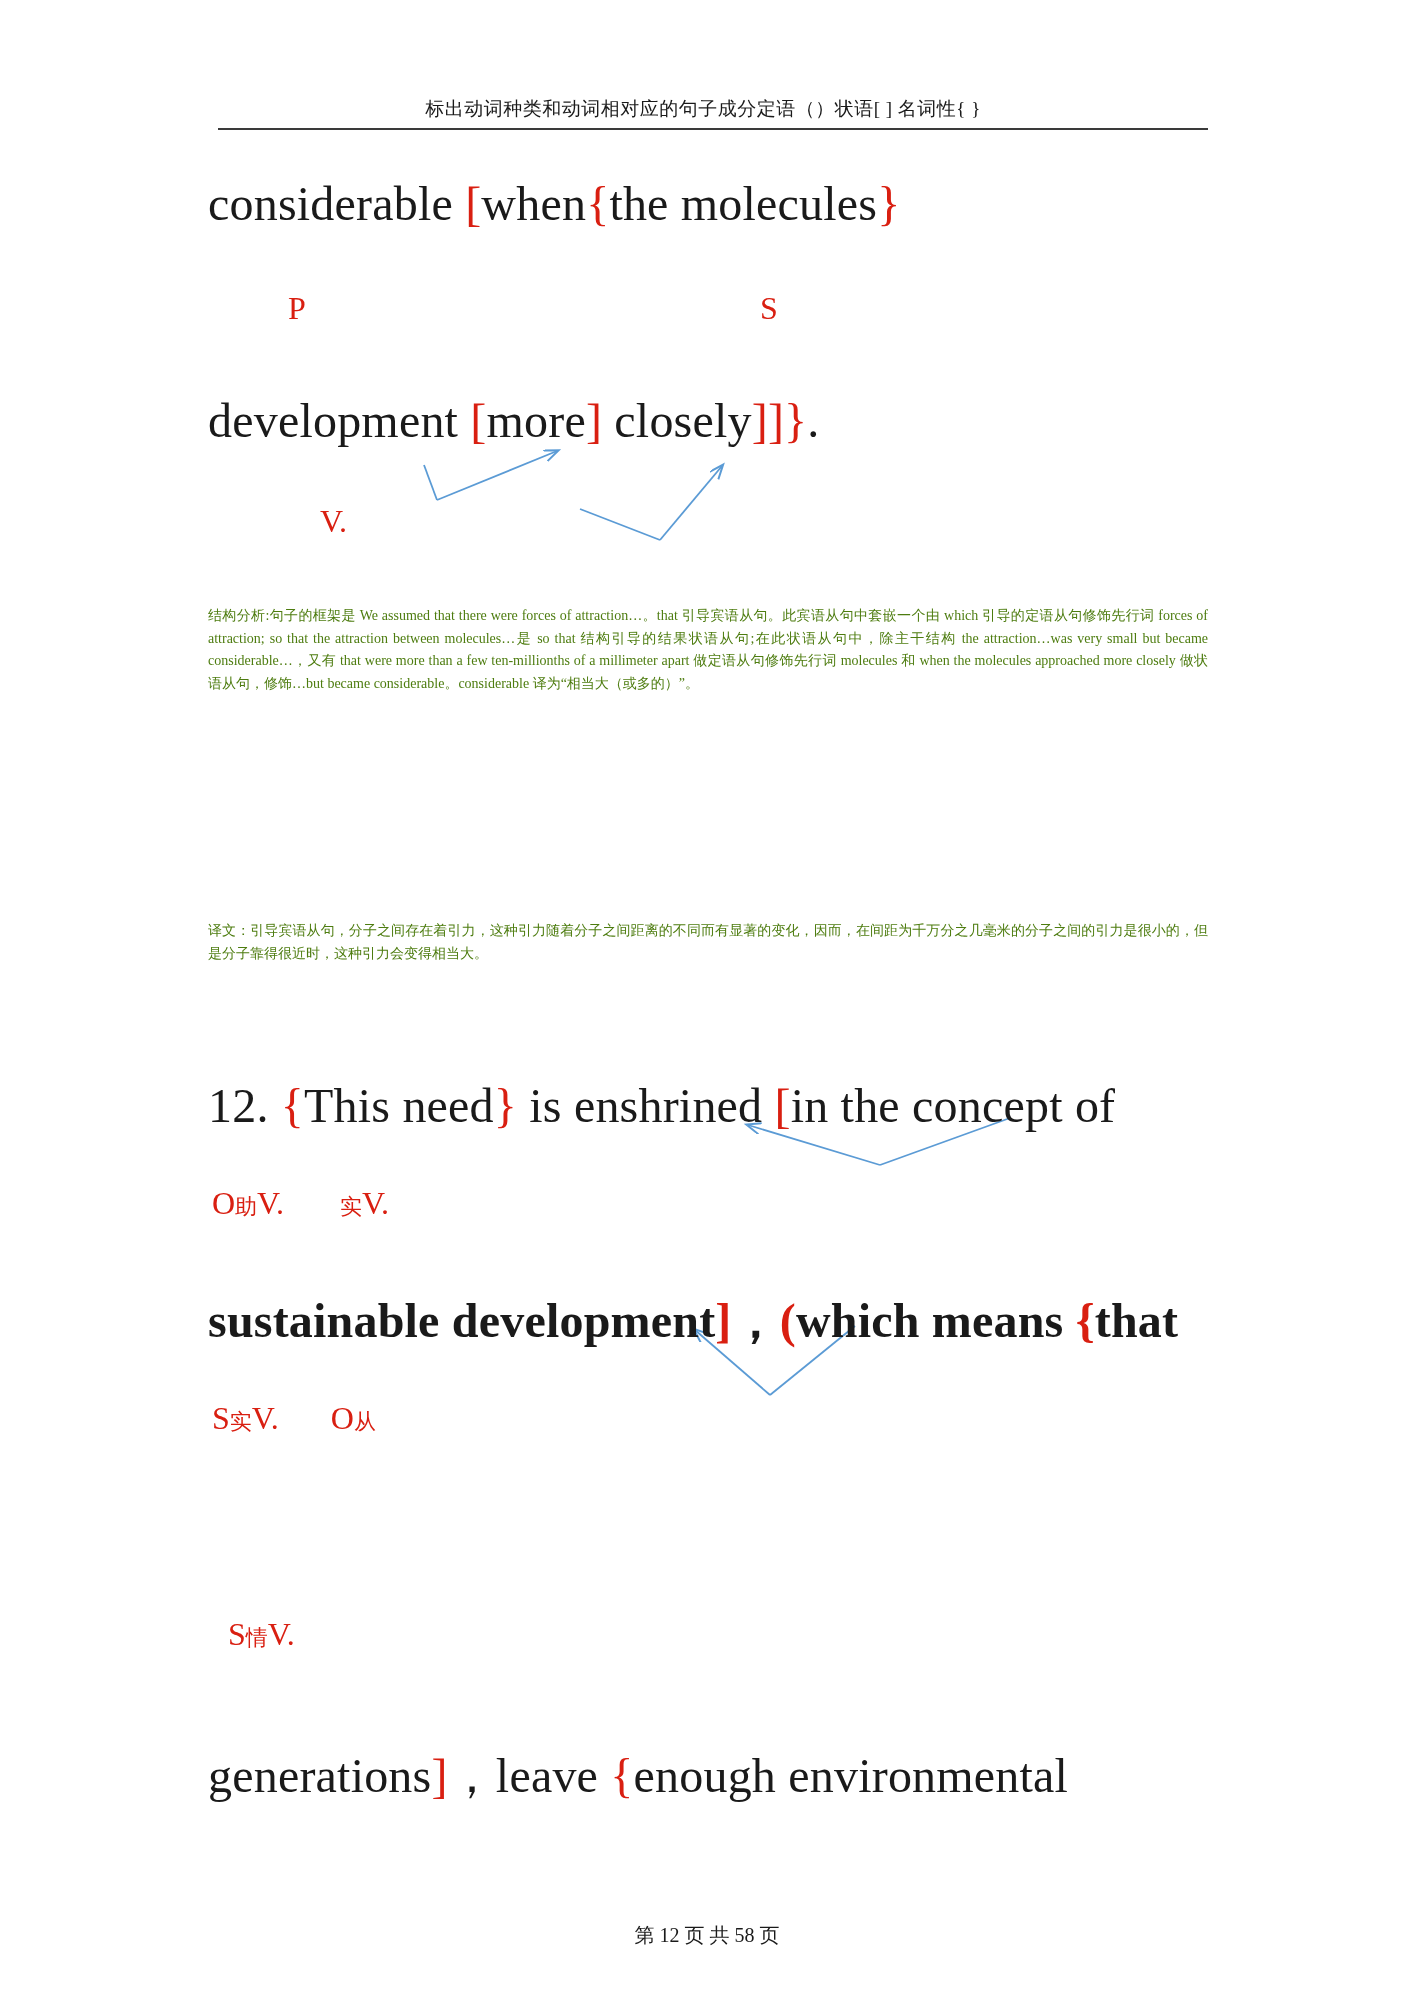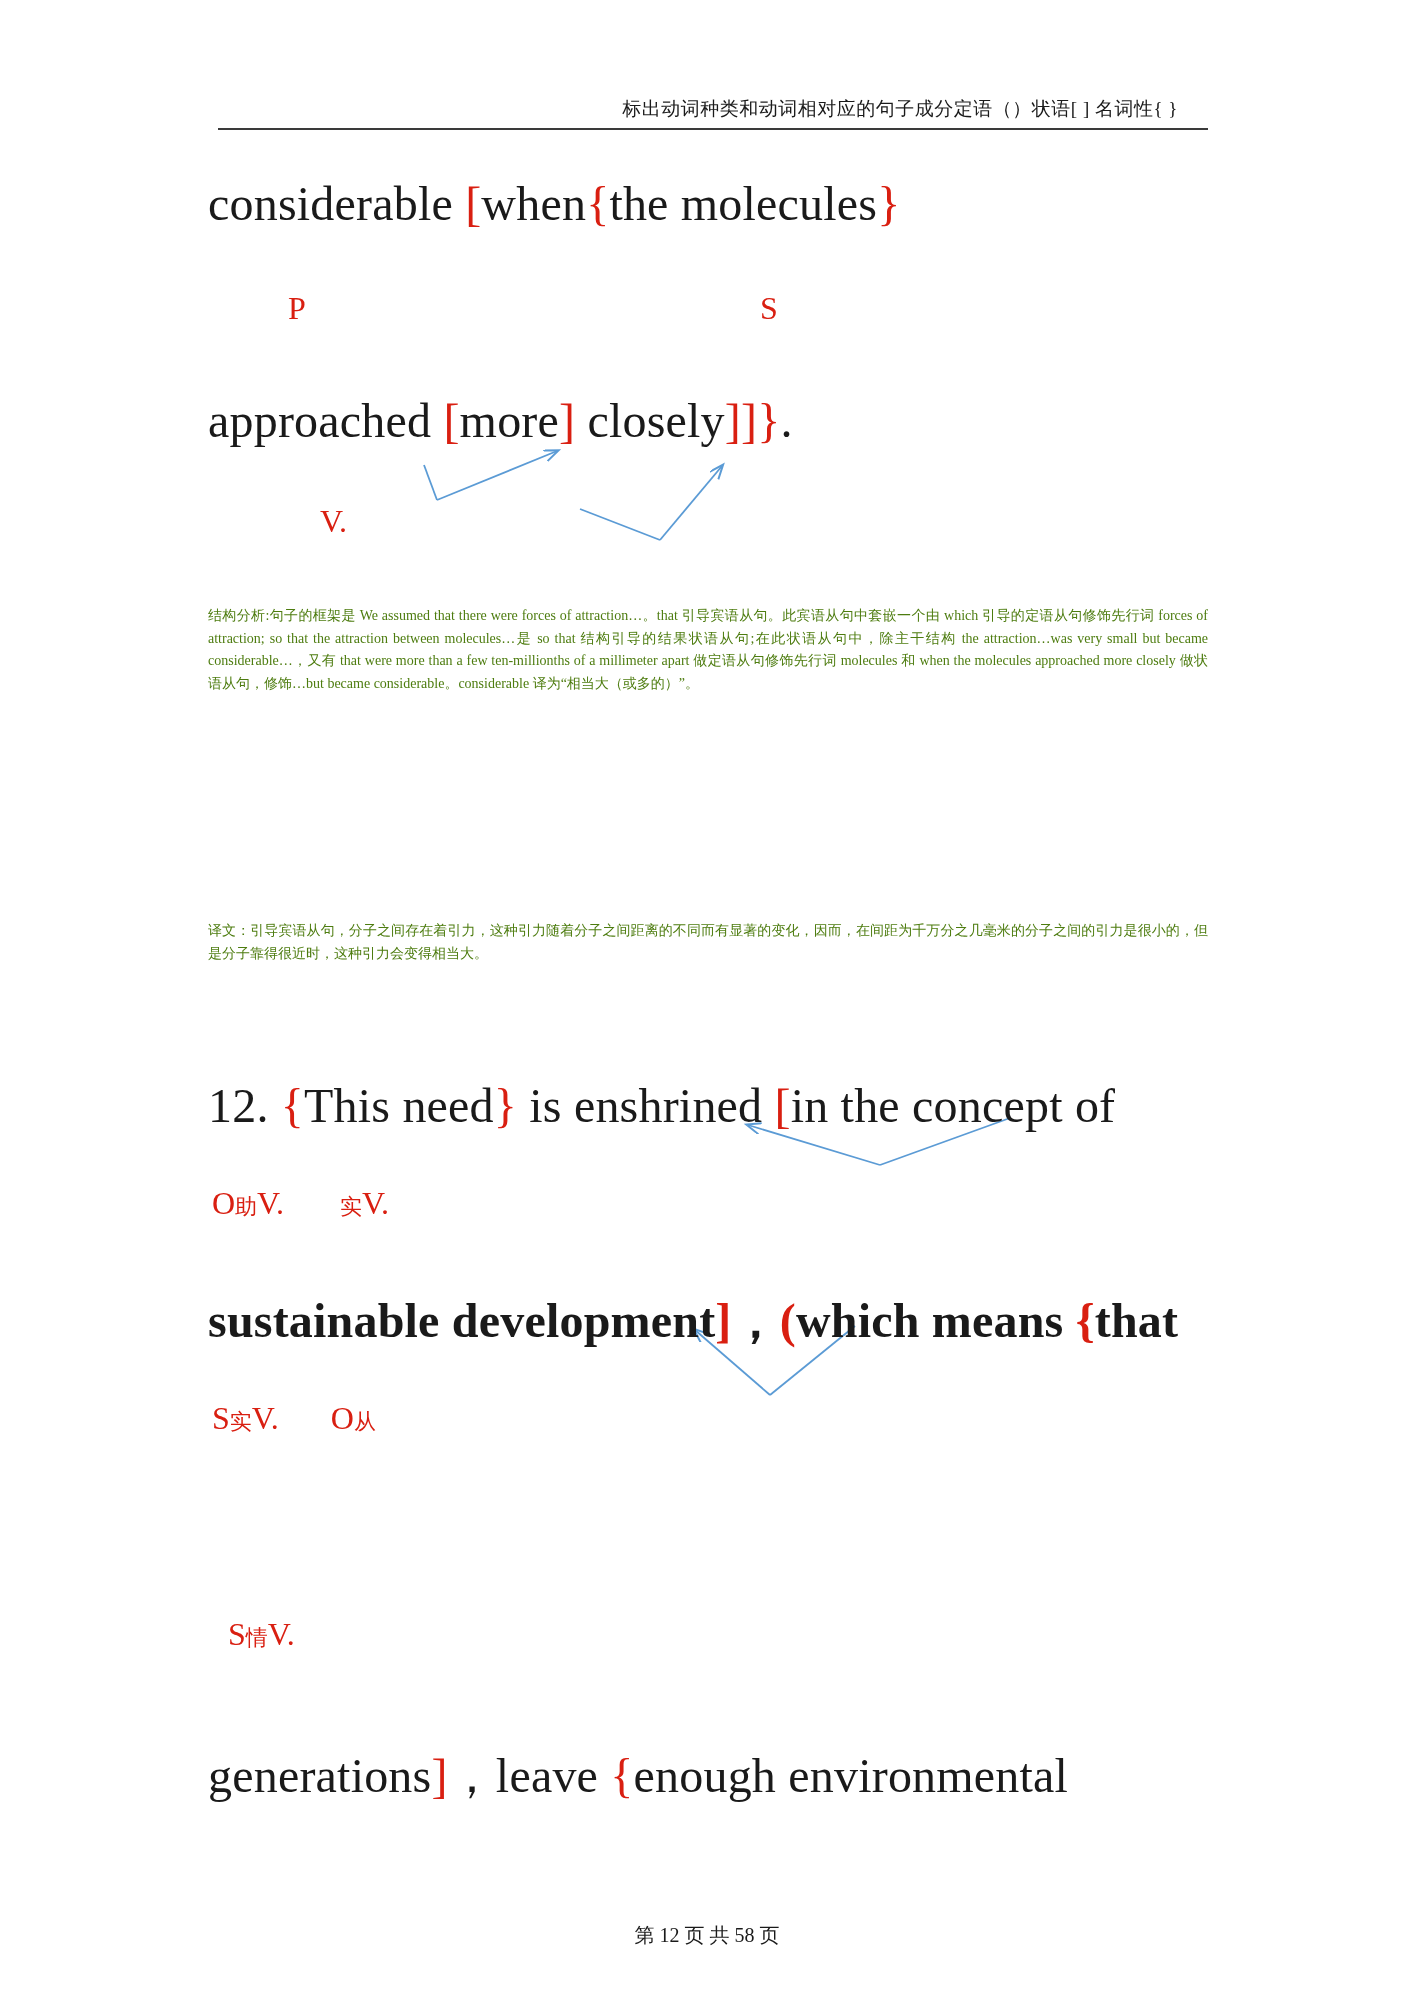--- a/index.html
+++ b/index.html
@@ -18,21 +18,21 @@
     overflow: hidden;
   }
 
   
   .header {
     position: absolute;
     left: 228px;
     top: 96px;
     width: 968px;
     display: flex;
-    justify-content: flex-end;
+    justify-content: center;
     align-items: flex-end;
     font-size: 19px;
     letter-spacing: 0.5px;
   }
   .header .left { white-space: nowrap; }
   .header .right { white-space: nowrap; padding-right: 18px; }
   .header-rule {
     position: absolute;
     left: 218px;
     top: 128px;
@@ -123,21 +123,21 @@
   </svg>
 
   <div class="bigline" style="left:208px; top:178px;">
     <span class="blk">considerable </span><span class="red">[</span><span class="blk">when</span><span class="red">{</span><span class="blk">the molecules</span><span class="red">}</span>
   </div>
 
   <div class="tagline" style="left:288px; top:290px;">P</div>
   <div class="tagline" style="left:760px; top:290px;">S</div>
 
   <div class="bigline" style="left:208px; top:395px;">
-    <span class="blk">approached </span><span class="red">[</span><span class="blk">more</span><span class="red">]</span><span class="blk"> closely</span><span class="red">]]}</span><span class="blk">.</span>
+    <span class="blk">development </span><span class="red">[</span><span class="blk">more</span><span class="red">]</span><span class="blk"> closely</span><span class="red">]]}</span><span class="blk">.</span>
   </div>
 
   <div class="tagline" style="left:320px; top:503px;">V.</div>
 
   <div class="para" style="left:208px; top:605px; width:1000px;">结构分析:句子的框架是 We assumed that there were forces of attraction…。that 引导宾语从句。此宾语从句中套嵌一个由 which 引导的定语从句修饰先行词 forces of attraction; so that the attraction between molecules…是 so that 结构引导的结果状语从句;在此状语从句中，除主干结构 the attraction…was very small but became considerable…，又有 that were more than a few ten-millionths of a millimeter apart 做定语从句修饰先行词 molecules 和 when the molecules approached more closely 做状语从句，修饰…but became considerable。considerable 译为“相当大（或多的）”。</div>
 
   <div class="para" style="left:208px; top:920px; width:1000px;">译文：引导宾语从句，分子之间存在着引力，这种引力随着分子之间距离的不同而有显著的变化，因而，在间距为千万分之几毫米的分子之间的引力是很小的，但是分子靠得很近时，这种引力会变得相当大。</div>
 
   <div class="bigline" style="left:208px; top:1080px;">
     <span class="blk">12.  </span><span class="red">{</span><span class="blk">This need</span><span class="red">}</span><span class="blk"> is enshrined </span><span class="red">[</span><span class="blk">in the concept of</span>

